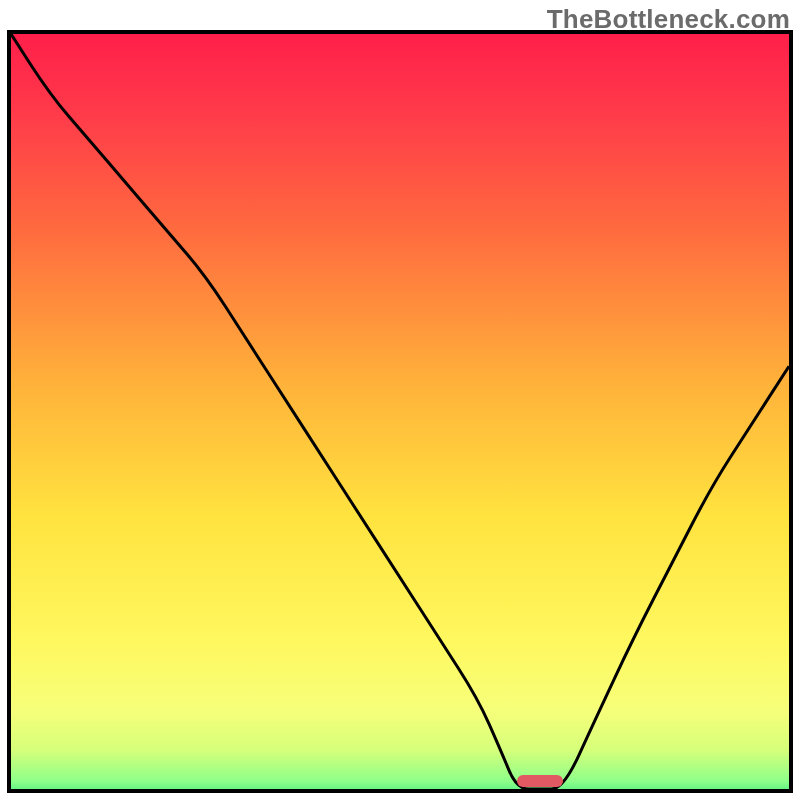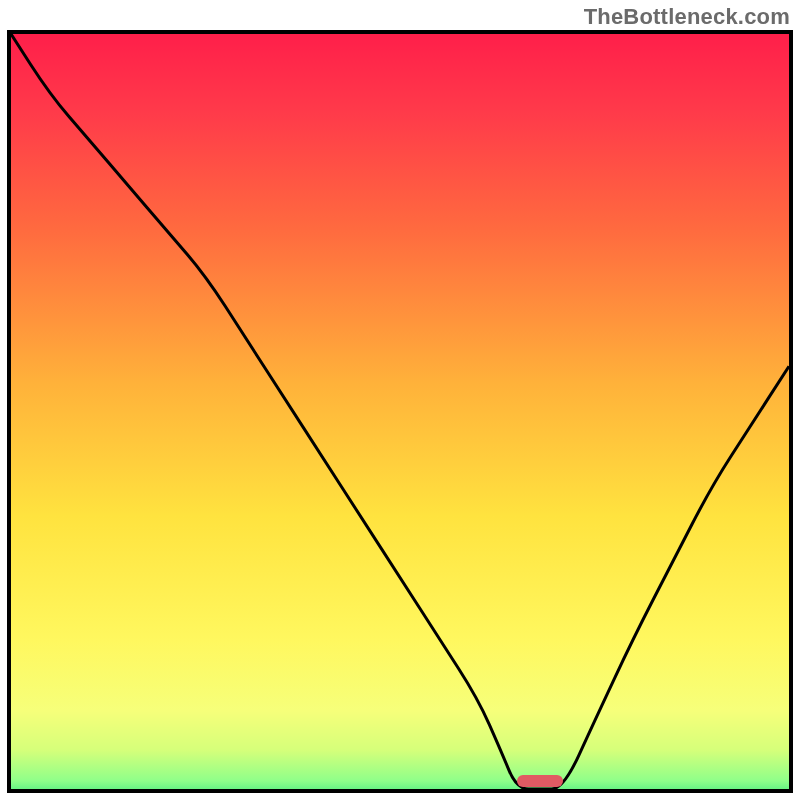--- a/index.html
+++ b/index.html
@@ -36,21 +36,21 @@
     position: absolute;
     left: 0;
     top: 0;
     width: 100%;
     height: 100%;
   }
   .watermark {
     position: absolute;
     top: 4px;
     right: 10px;
-    font-size: 22px;
+    font-size: 26px;
     font-weight: 600;
     color: #6b6b6b;
     letter-spacing: 0.2px;
     user-select: none;
   }
   .marker {
     position: absolute;
     height: 12px;
     border-radius: 6px;
     background: #e15a63;

